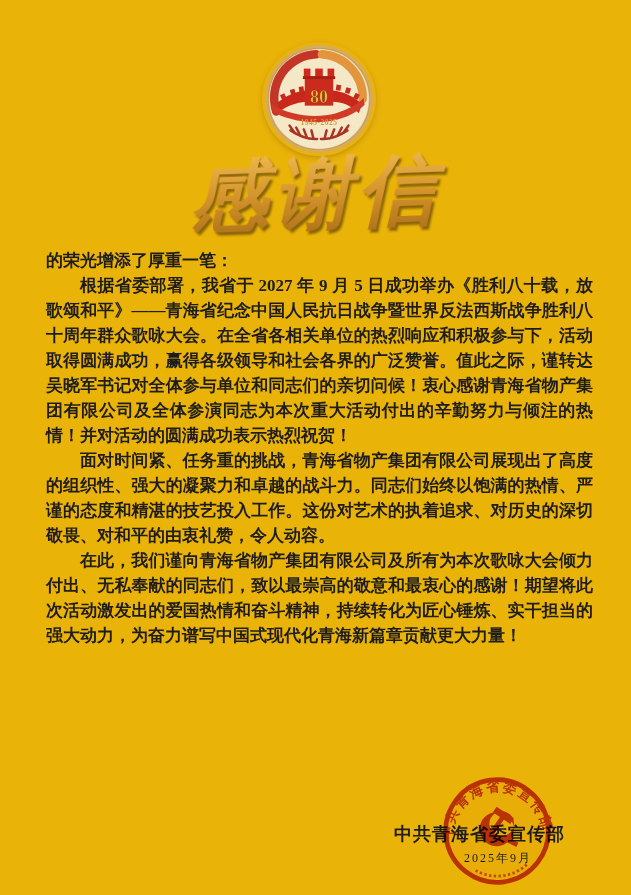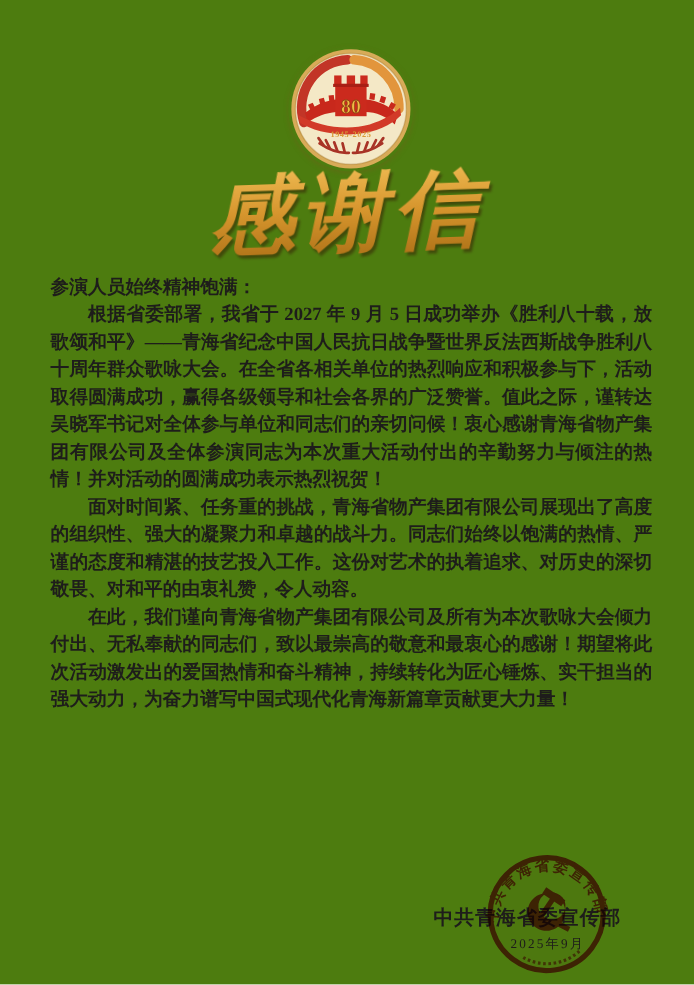--- a/index.html
+++ b/index.html
@@ -2,21 +2,21 @@
 <html><head>
 <meta charset="utf-8">
 <style>
   * { margin: 0; padding: 0; box-sizing: border-box; }
   html, body { background: #ffffff; }
   body { font-family: "Liberation Serif", "DejaVu Serif", serif; }
   .page {
     position: relative;
     width: 631px;
     height: 895px;
-    background: #4d7c0f;
+    background: #eab308;
     overflow: hidden;
   }
 
   
   .emblem-wrap {
     position: absolute;
     left: 262px;
     top: 42px;
     width: 114px;
     height: 114px;
@@ -150,21 +150,21 @@
           <path d="M80,98 l4,-8"></path>
           <path d="M73,100 l3,-8"></path>
           <path d="M66,101 l2,-8"></path>
       </g>
     </svg>
   </div>
 
   <h1 class="title">感谢信</h1>
 
   <div class="body-text">
-    <p class="salutation">参演人员始终精神饱满：</p>
+    <p class="salutation">的荣光增添了厚重一笔：</p>
     <p class="para">根据省委部署，我省于 2027 年 9 月 5 日成功举办《胜利八十载，放歌颂和平》——青海省纪念中国人民抗日战争暨世界反法西斯战争胜利八十周年群众歌咏大会。在全省各相关单位的热烈响应和积极参与下，活动取得圆满成功，赢得各级领导和社会各界的广泛赞誉。值此之际，谨转达吴晓军书记对全体参与单位和同志们的亲切问候！衷心感谢青海省物产集团有限公司及全体参演同志为本次重大活动付出的辛勤努力与倾注的热情！并对活动的圆满成功表示热烈祝贺！</p>
     <p class="para">面对时间紧、任务重的挑战，青海省物产集团有限公司展现出了高度的组织性、强大的凝聚力和卓越的战斗力。同志们始终以饱满的热情、严谨的态度和精湛的技艺投入工作。这份对艺术的执着追求、对历史的深切敬畏、对和平的由衷礼赞，令人动容。</p>
     <p class="para">在此，我们谨向青海省物产集团有限公司及所有为本次歌咏大会倾力付出、无私奉献的同志们，致以最崇高的敬意和最衷心的感谢！期望将此次活动激发出的爱国热情和奋斗精神，持续转化为匠心锤炼、实干担当的强大动力，为奋力谱写中国式现代化青海新篇章贡献更大力量！</p>
   </div>
 
   <div class="signature-name">中共青海省委宣传部</div>
   <div class="signature-date">2025年9月</div>
 
   <div class="seal">
     <svg viewBox="0 0 120 120" xmlns="http://www.w3.org/2000/svg">

